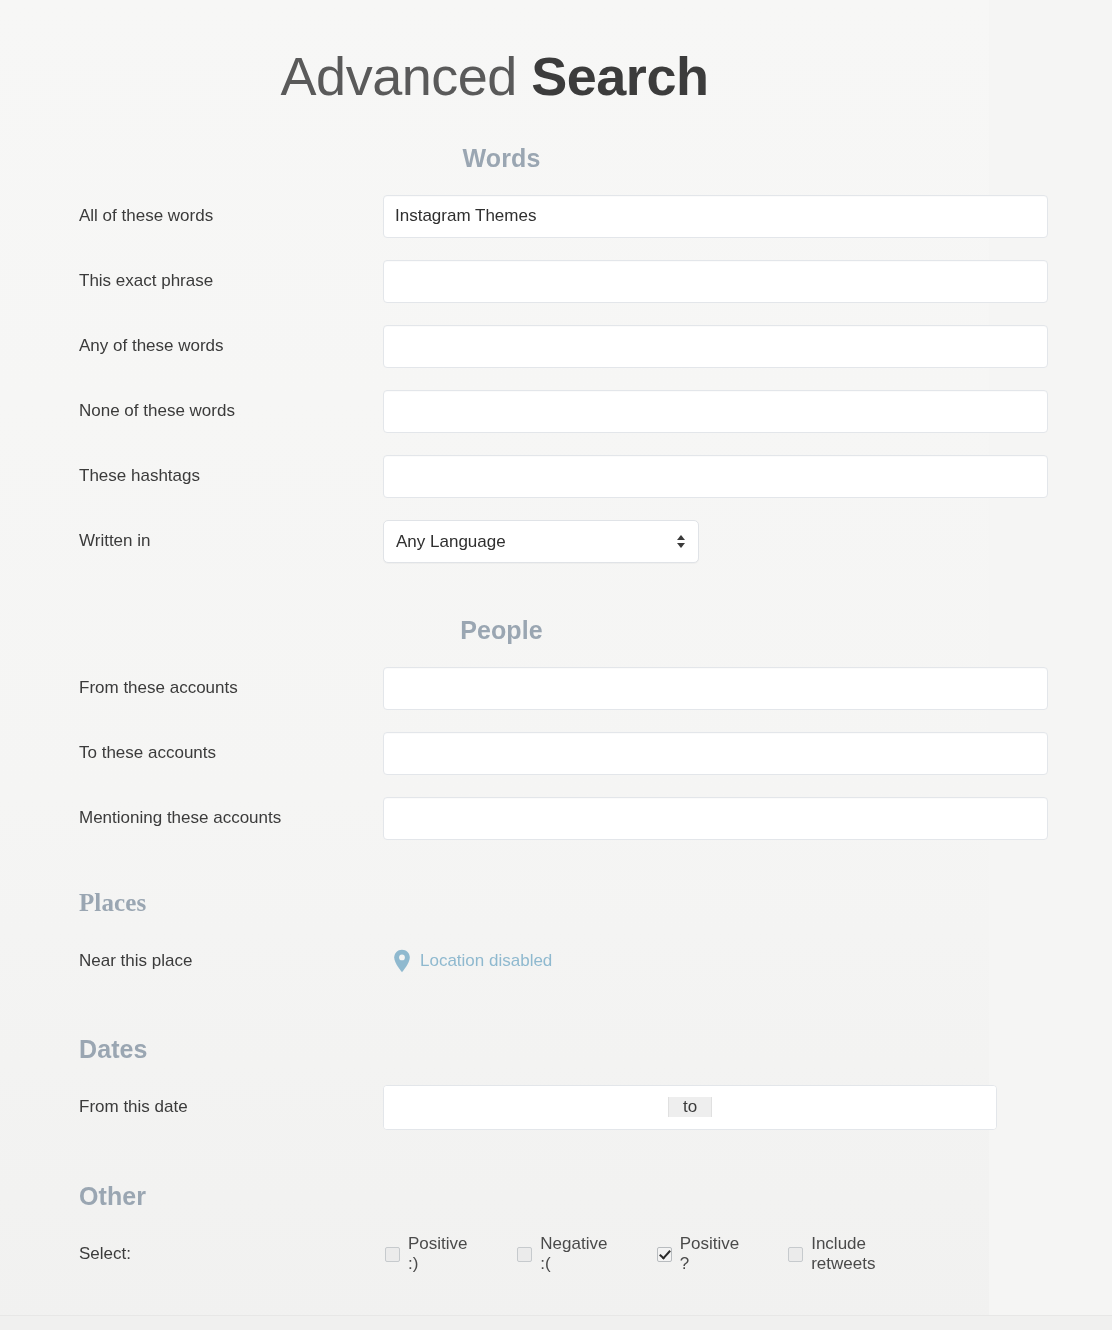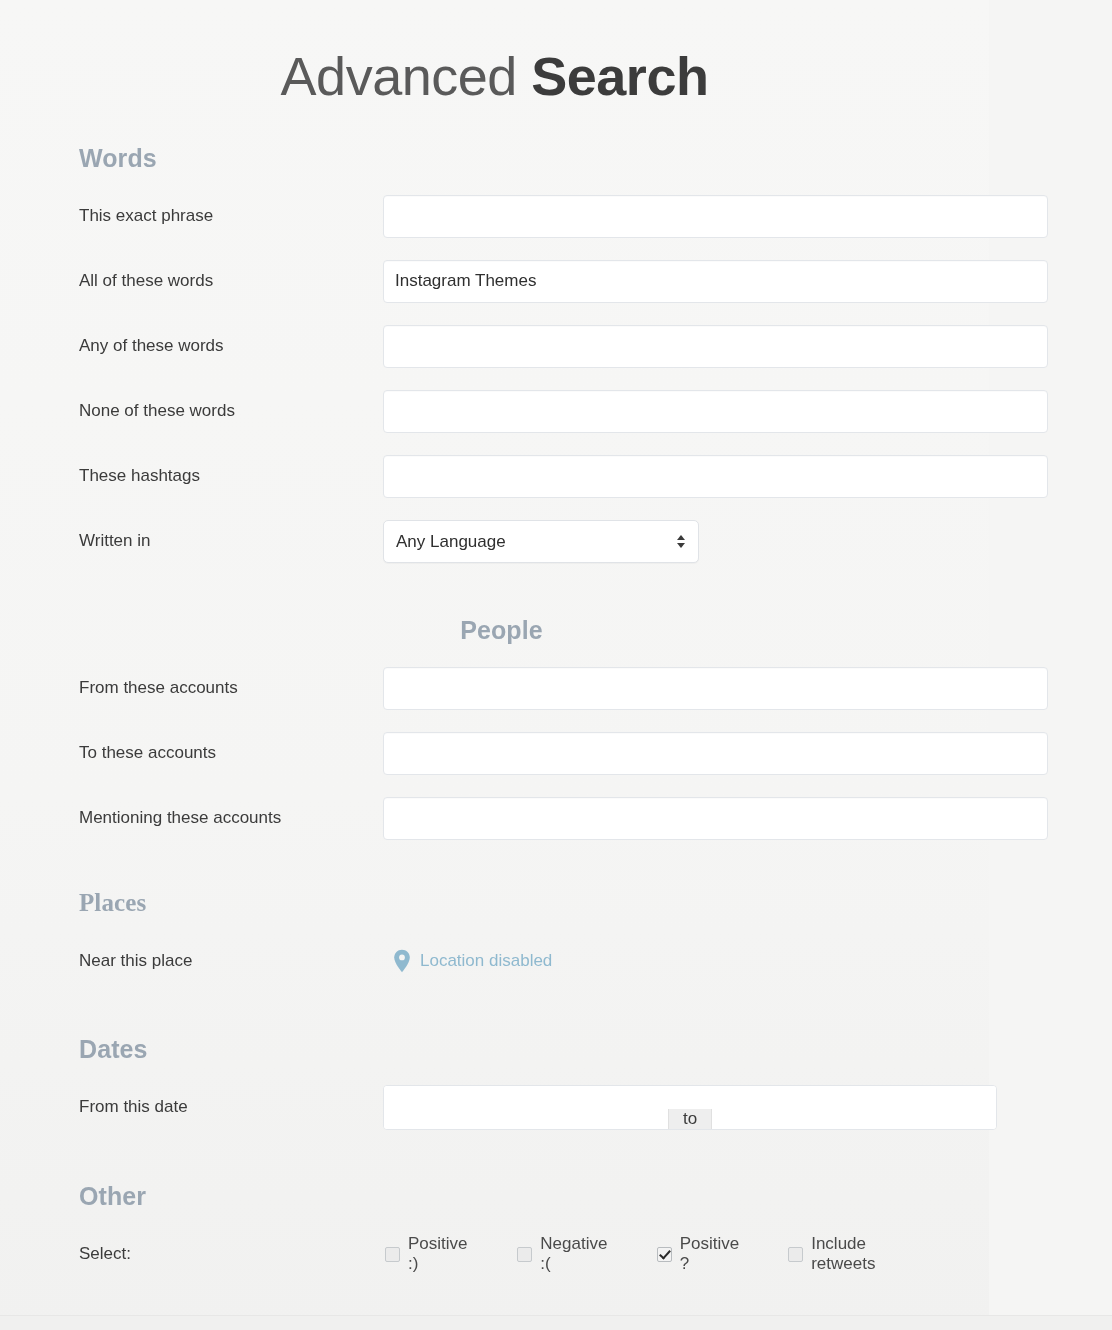--- a/index.html
+++ b/index.html
@@ -44,21 +44,21 @@
     padding-right: 65px;
   }
 
   .section-head {
     font-size: 25px;
     font-weight: 700;
     color: #9aa6b2;
     margin: 0 0 16px 0;
     letter-spacing: 0.1px;
   }
-  .section-head.words   { margin-top: 0; }
+  .section-head.words   { margin-top: 0; text-align: center; }
   .section-head.people  { margin-top: 48px; text-align: center; }
   .section-head.places  { margin-top: 44px; font-family: Liberation Serif, serif; }
   .section-head.dates   { margin-top: 46px; }
   .section-head.other   { margin-top: 48px; }
 
   .row {
     display: flex;
     align-items: center;
     min-height: 54px;
   }
@@ -152,21 +152,21 @@
   }
   .loc svg { display: block; }
   .loc-text {
     font-size: 17px;
     color: #8fb9cf;
   }
 
   
   .date-group {
     display: flex;
-    align-items: flex-end;
+    align-items: center;
     width: 612px;
     height: 43px;
     border-radius: 4px;
     overflow: hidden;
     border: 1px solid #e3e6ea;
     background: #fff;
   }
   .date-group .d {
     box-sizing: border-box;
     flex: 1 1 0;
@@ -269,30 +269,30 @@
 
   <div class="title">
     <span class="thin">Advanced </span><span class="bold">Search</span>
   </div>
 
   <div class="form">
 
     <div class="section-head words">Words</div>
 
     <div class="row spaced">
+      <div class="label">All of these words</div>
+      <div class="field">
+        <input class="txt" type="text" value="Instagram Themes" style="">
+      </div>
+    </div>
+
+    <div class="row spaced">
       <div class="label">This exact phrase</div>
       <div class="field">
         <input class="txt" type="text" value="" style="">
-      </div>
-    </div>
-
-    <div class="row spaced">
-      <div class="label">All of these words</div>
-      <div class="field">
-        <input class="txt" type="text" value="Instagram Themes" style="">
       </div>
     </div>
 
     <div class="row spaced">
       <div class="label">Any of these words</div>
       <div class="field">
         <input class="txt" type="text" value="" style="">
       </div>
     </div>
 

